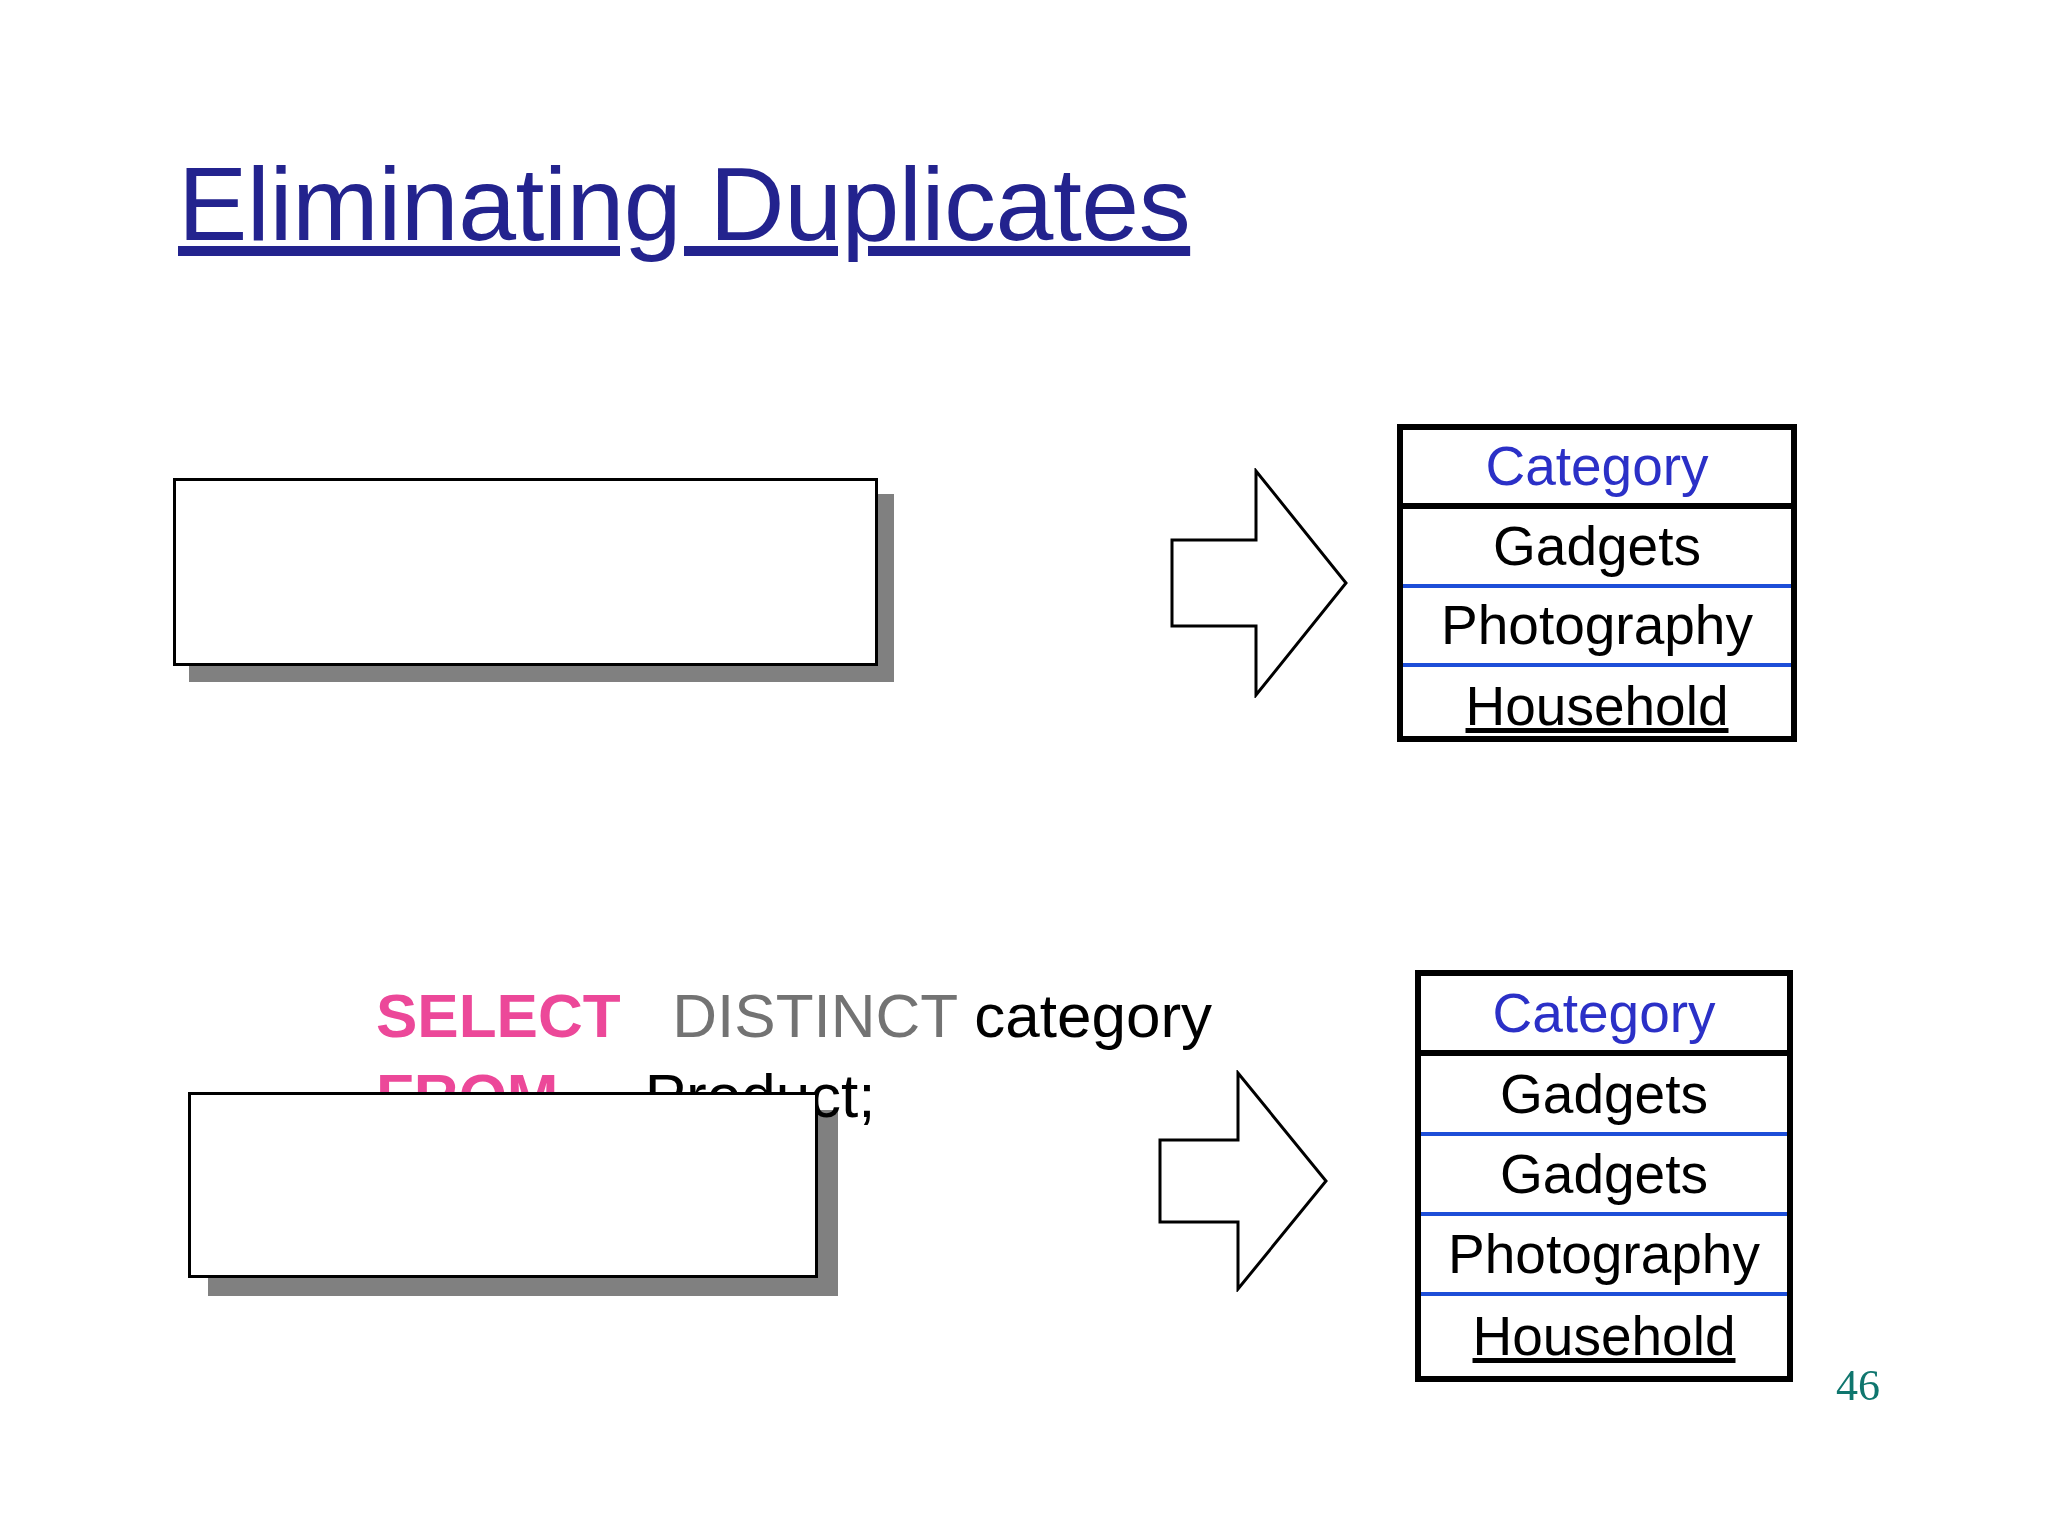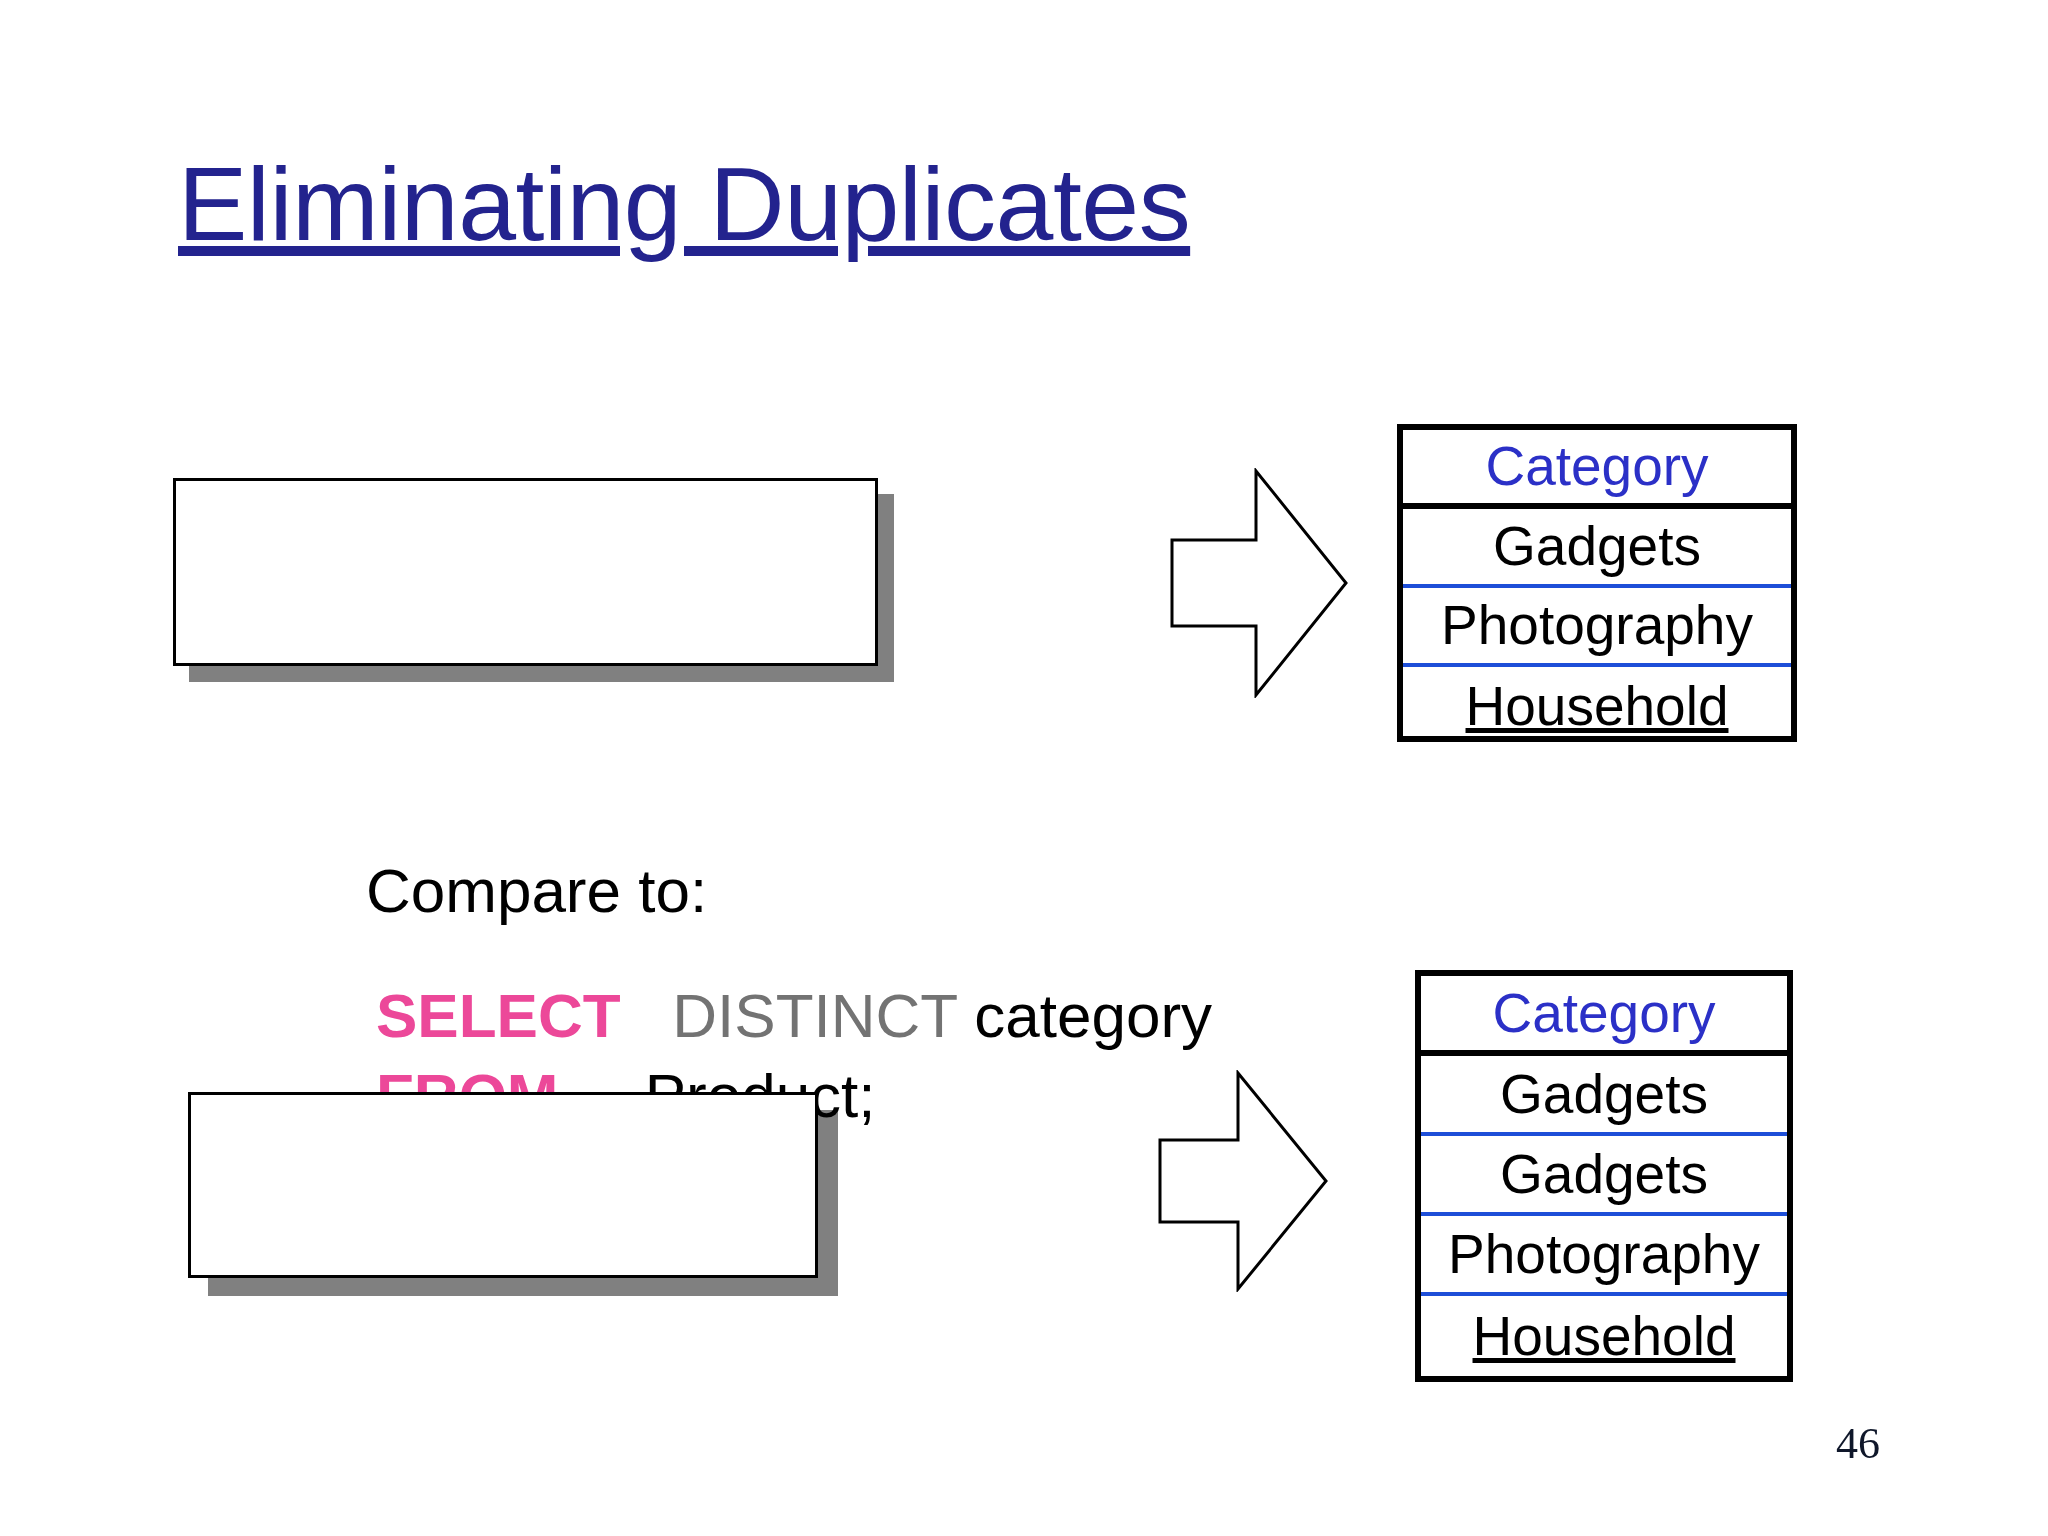--- a/index.html
+++ b/index.html
@@ -118,24 +118,24 @@
   #table-1 { left: 1397px; top: 424px; width: 400px; height: 318px; }
   #table-1 .result-row { height: 79px; }
 
   #table-2 { left: 1415px; top: 970px; width: 378px; height: 412px; }
   #table-2 .result-row { height: 80px; }
 
   
   #page-number {
     position: absolute;
     left: 1836px;
-    top: 1418px;
+    top: 1360px;
     font-family: "Liberation Serif", serif;
     font-size: 44px;
-    color: #0f172a;
+    color: #0f766e;
   }
 </style>
 </head>
 <body>
 
 <div id="slide">
 
   <div id="slide-title">Eliminating Duplicates</div>
 
   <div id="code-shadow-1" class="code-shadow"></div>
@@ -150,21 +150,20 @@
     </svg>
   </div>
 
   <div id="table-1" class="result-table">
     <div class="result-row header">Category</div>
     <div class="result-row">Gadgets</div>
     <div class="result-row">Photography</div>
     <div class="result-row">Household</div>
   </div>
 
-  <div id="compare-label">Compare to:</div>
 
   <div id="code-shadow-2" class="code-shadow"></div>
   <div id="code-box-2" class="code-box">
     
     
   </div>
 
   <div id="arrow-2" class="arrow-wrap">
     <svg viewBox="0 0 170 222" width="170" height="222">
       <polygon points="2,70 80,70 80,3 168,111 80,219 80,152 2,152" fill="#ffffff" stroke="#000000" stroke-width="3"></polygon>

